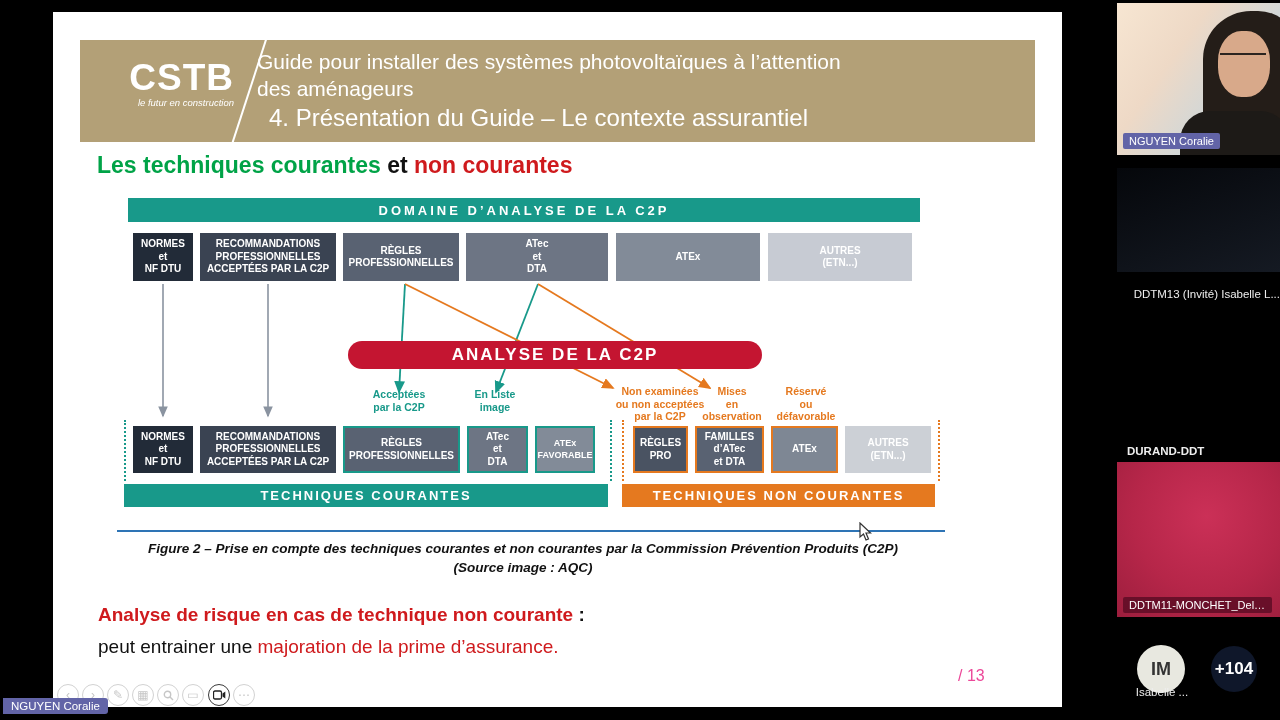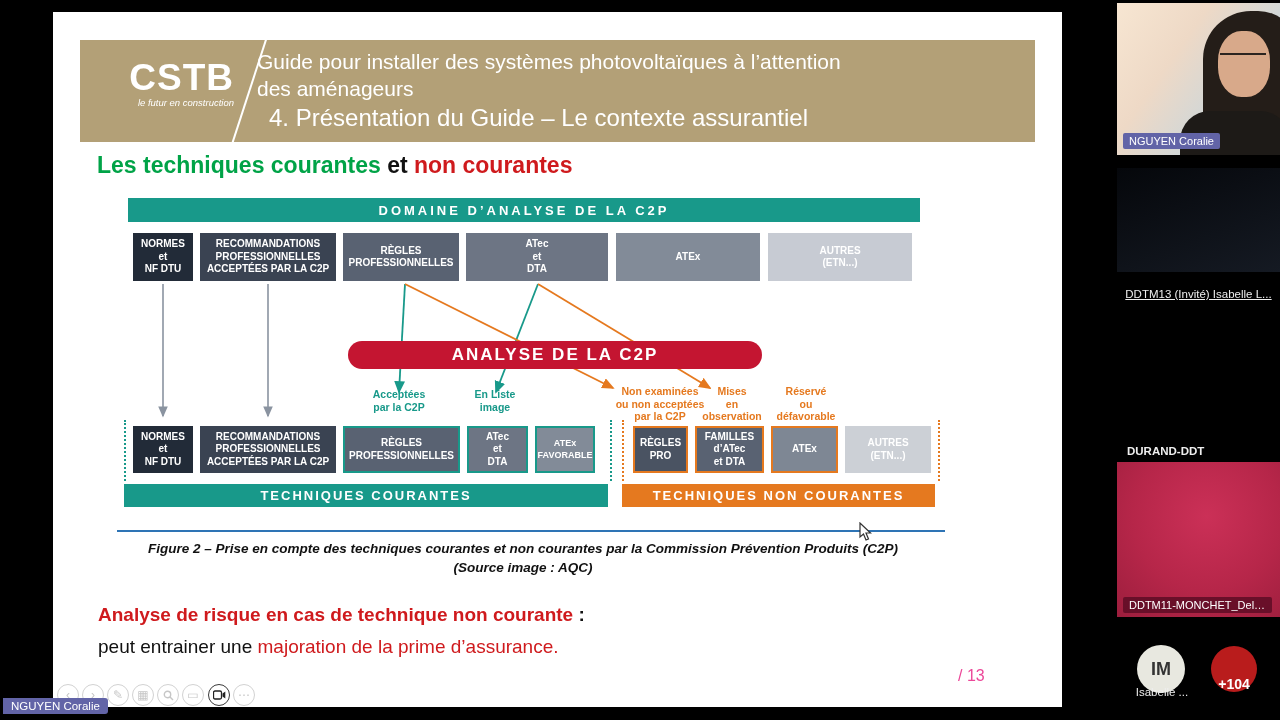--- a/index.html
+++ b/index.html
@@ -218,30 +218,30 @@
 
   <div class="tile" style="top:3px; height:152px; background:linear-gradient(125deg,#f7e6d2 0%,#eed9c6 35%,#c6d6de 75%,#a4c0cc 100%);">
     <div class="abs" style="right:-18px; top:8px; width:95px; height:150px; background:#241d18; border-radius:48px 40px 0 0;"></div>
     <div class="abs" style="right:10px; top:28px; width:52px; height:66px; background:#d8aившись98a; background:#d8a98a; border-radius:45%;"></div>
     <div class="abs" style="right:14px; top:50px; width:46px; height:12px; border-top:2px solid #2b2420; border-bottom:none;"></div>
     <div class="abs" style="right:-10px; bottom:-18px; width:110px; height:62px; background:#1d1a17; border-radius:30px 30px 0 0;"></div>
     <div class="vbadge" style="left:6px; top:130px;">NGUYEN Coralie</div>
   </div>
 
   <div class="tile" style="top:168px; height:104px; background:linear-gradient(160deg,#05070b,#151a23);"></div>
-  <div class="pname" style="top:288px; left:0; width:163px; text-align:center; white-space:nowrap; overflow:hidden;text-decoration:underline;">DDTM13 (Invité) Isabelle L...</div>
+  <div class="pname" style="top:288px; left:0; width:163px; text-align:right; white-space:nowrap; overflow:hidden;">DDTM13 (Invité) Isabelle L...</div>
 
   <div class="pname" style="top:445px; left:10px; font-weight:bold;">DURAND-DDT</div>
 
   <div class="tile" style="top:462px; height:155px; background:radial-gradient(circle at 55% 35%, #cb3057 0%, #b62649 55%, #9c1e3d 100%);">
     <div class="vbadge" style="left:6px; top:135px; right:8px; background:rgba(96,12,38,0.88);">DDTM11-MONCHET_Delph...</div>
   </div>
 
   <div class="avatar" style="left:20px; top:645px; width:48px; height:48px; background:#e8e8e0; color:#333; font-size:18px;">
       <span>IM</span>
     </div>
   <div class="pname" style="top:686px; left:0; width:90px; text-align:center; z-index:5;">Isabelle ...</div>
-  <div class="avatar" style="left:94px; top:646px; width:46px; height:46px; background:#b91c1c; color:#fff; font-size:14px;align-items:flex-end;">
+  <div class="avatar" style="left:94px; top:646px; width:46px; height:46px; background:#0f172a; color:#fff; font-size:17px;">
       <span>+104</span>
     </div>
 </div>
 
 <div id="pbadge">NGUYEN Coralie</div>
 
 </body></html>

